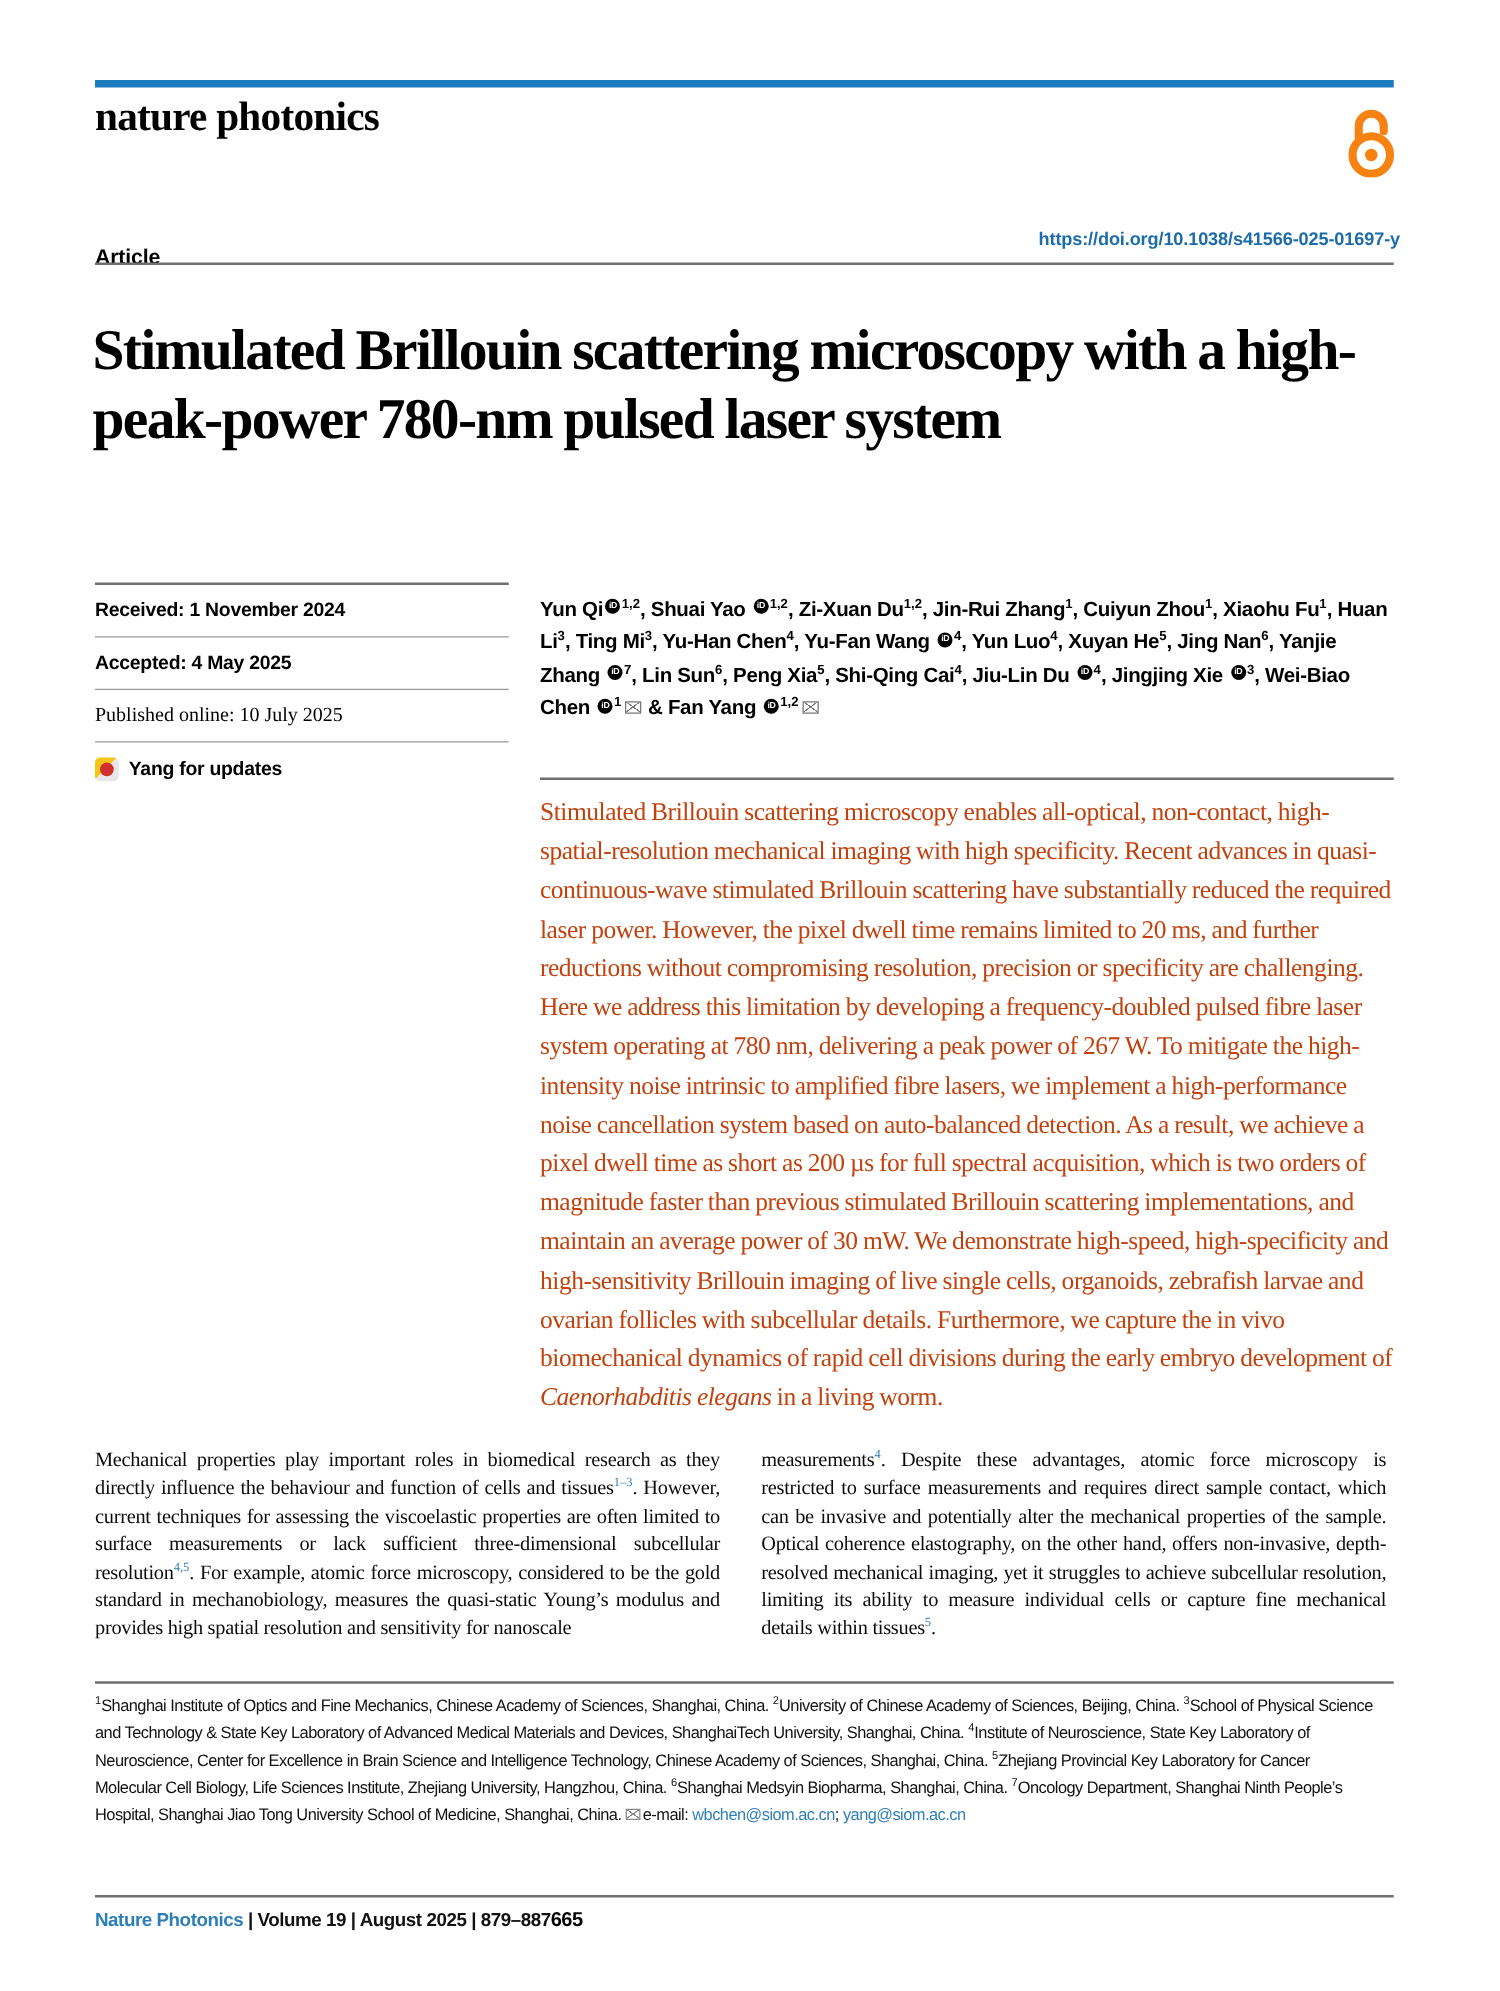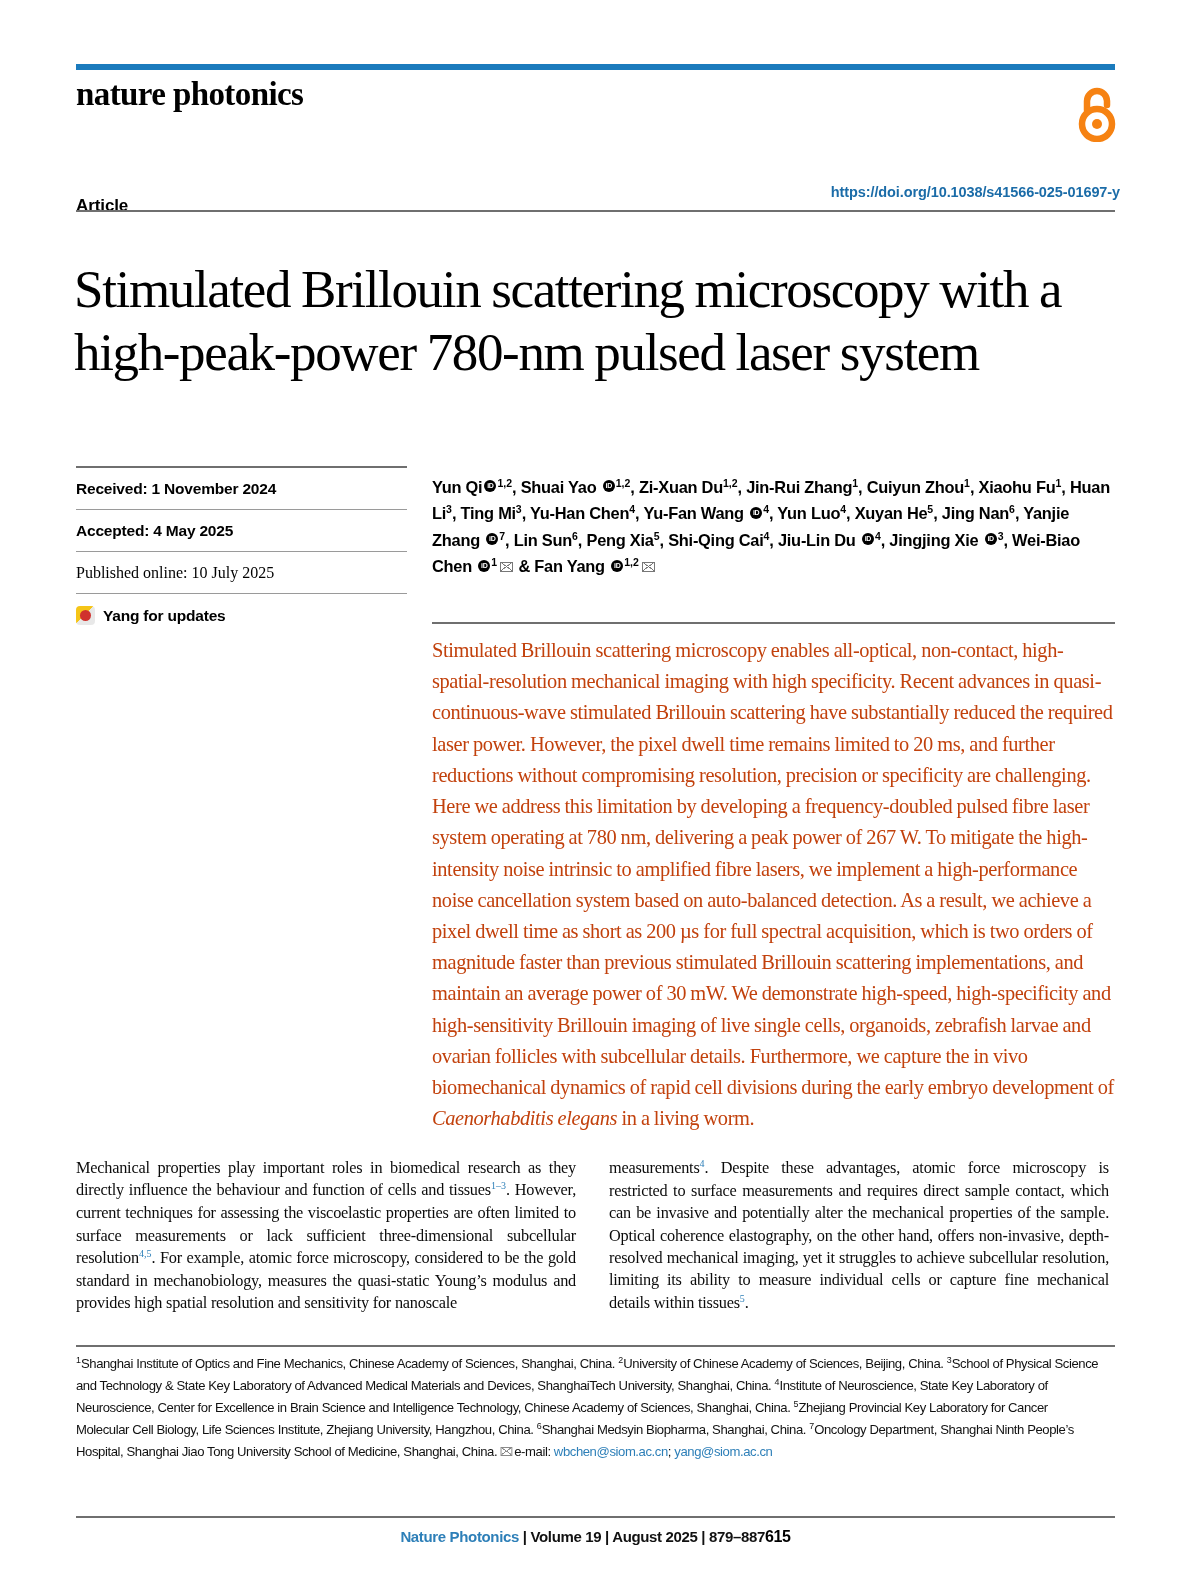--- a/index.html
+++ b/index.html
@@ -62,22 +62,22 @@
     width: 1039px; height: 2px;
     background: #6f6f6f;
   }
 
   
   .title {
     position: absolute;
     left: 74px; top: 222px;
     width: 1020px;
     font-family: "Liberation Serif", serif;
-    font-weight: normal;
-    font-size: 53px;
+    font-weight: bold;
+    font-size: 46px;
     line-height: 1.19;
     letter-spacing: -1.35px;
     color: #000;
     word-spacing: -1px;
   }
 
   
   .meta-col {
     position: absolute;
     left: 76px; top: 466px;
@@ -257,21 +257,21 @@
     position: absolute;
     left: 76px; top: 1516px;
     width: 1039px; height: 2px;
     background: #6f6f6f;
   }
   .footer {
     position: absolute;
     left: 76px; top: 1528px;
     width: 1039px;
     display: flex;
-    justify-content: center;
+    justify-content: flex-start;
     align-items: baseline;
     font-size: 15px;
     font-weight: bold;
     letter-spacing: -0.35px;
   }
   .footer .jname { color: #2d7fb8; }
   .footer .fmeta { color: #111; }
   .footer .pageno { font-size: 16px; font-weight: bold; color: #000; }
 </style>
 </head>
@@ -319,16 +319,16 @@
   </div>
 
   <div class="affil-rule"></div>
   <div class="affiliations"><sup>1</sup>Shanghai Institute of Optics and Fine Mechanics, Chinese Academy of Sciences, Shanghai, China. <sup>2</sup>University of Chinese Academy of Sciences, Beijing, China. <sup>3</sup>School of Physical Science and Technology &amp; State Key Laboratory of Advanced Medical Materials and Devices, ShanghaiTech University, Shanghai, China. <sup>4</sup>Institute of Neuroscience, State Key Laboratory of Neuroscience, Center for Excellence in Brain Science and Intelligence Technology, Chinese Academy of Sciences, Shanghai, China. <sup>5</sup>Zhejiang Provincial Key Laboratory for Cancer Molecular Cell Biology, Life Sciences Institute, Zhejiang University, Hangzhou, China. <sup>6</sup>Shanghai Medsyin Biopharma, Shanghai, China. <sup>7</sup>Oncology Department, Shanghai Ninth People’s Hospital, Shanghai Jiao Tong University School of Medicine, Shanghai, China. <span class="envelope-small"></span>e-mail: <a href="#">wbchen@siom.ac.cn</a>; <a href="#">yang@siom.ac.cn</a></div>
 
   <div class="footer-rule"></div>
   <div class="footer">
     <div>
       <span class="jname">Nature Photonics</span><span class="fmeta"> | Volume 19 | August 2025 | 879–887</span>
     </div>
-    <div class="pageno">615</div>
+    <div class="pageno">665</div>
   </div>
 
 </div>
 
 </body></html>

